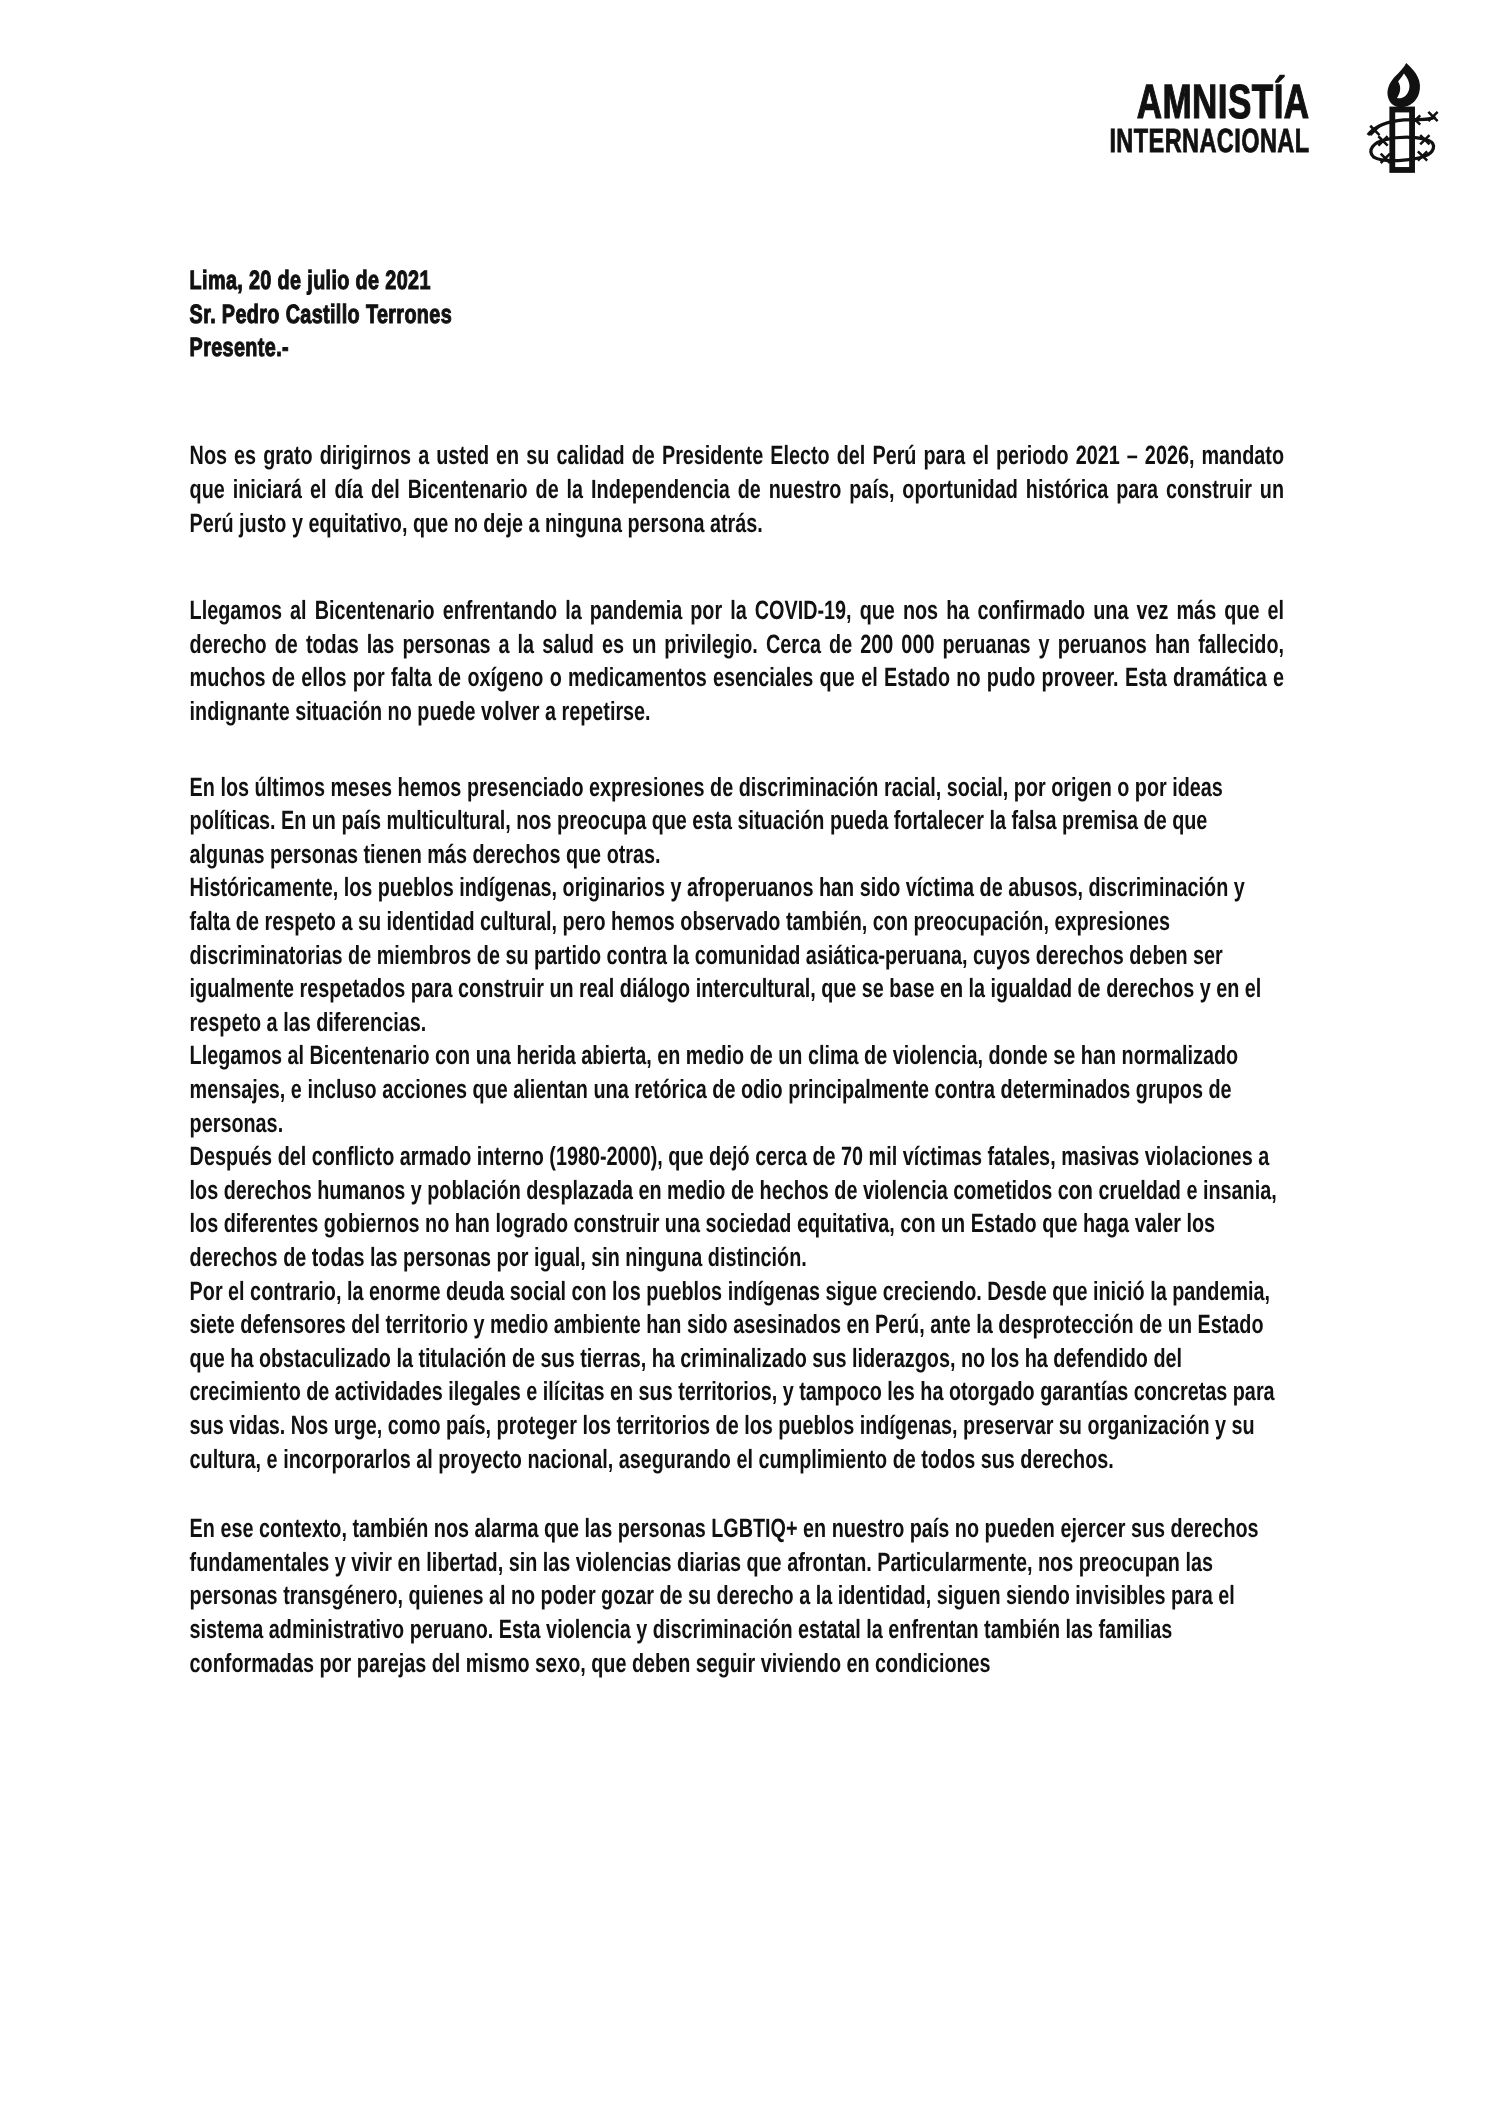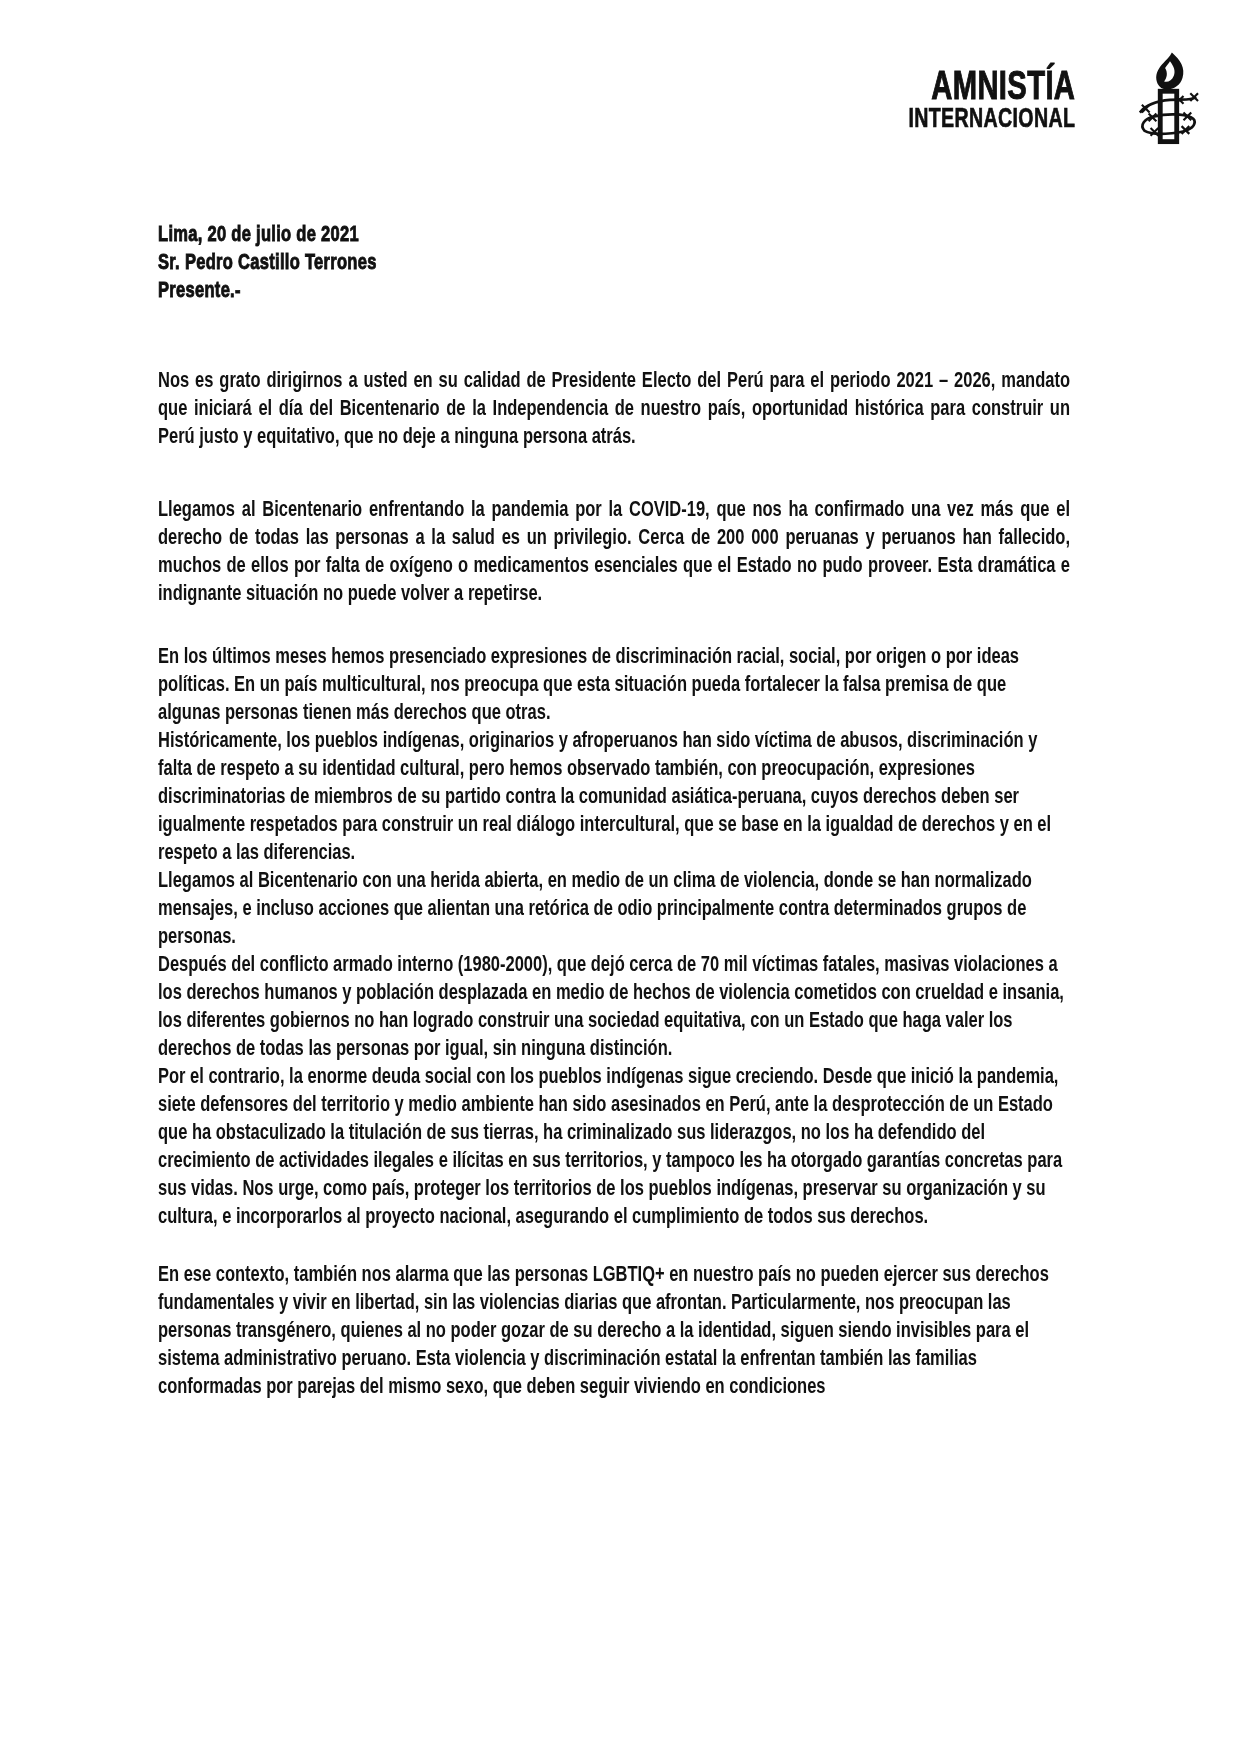--- a/index.html
+++ b/index.html
@@ -18,21 +18,21 @@
     position: absolute;
     top: 52px;
     right: 42px;
     display: flex;
     align-items: center;
   }
   .logo-text {
     display: flex;
     flex-direction: column;
     align-items: flex-end;
-    margin-right: 62px;
+    margin-right: 46px;
   }
   .wordmark-1 {
     font-weight: bold;
     font-size: 40px;
     line-height: 38px;
     letter-spacing: 0.5px;
     transform: scaleX(0.73);
     transform-origin: 100% 50%;
     -webkit-text-stroke: 1px currentColor;
     white-space: nowrap;

